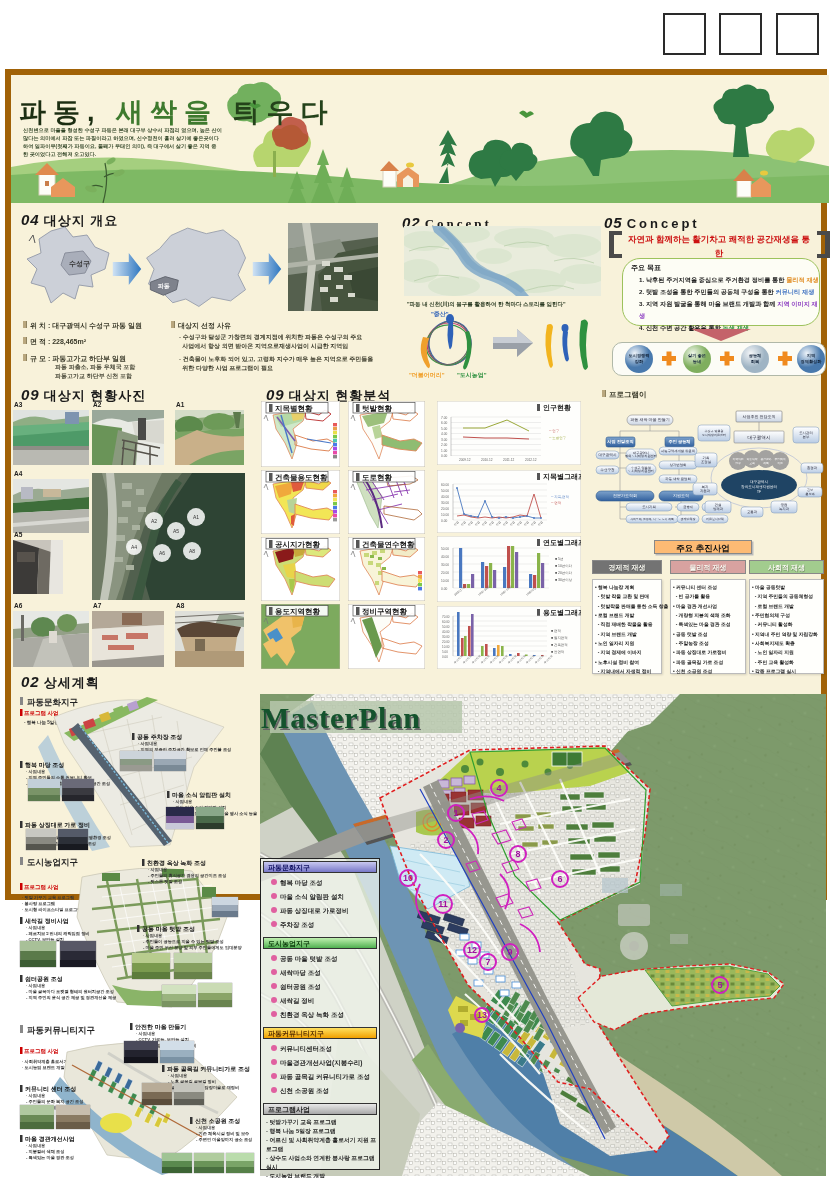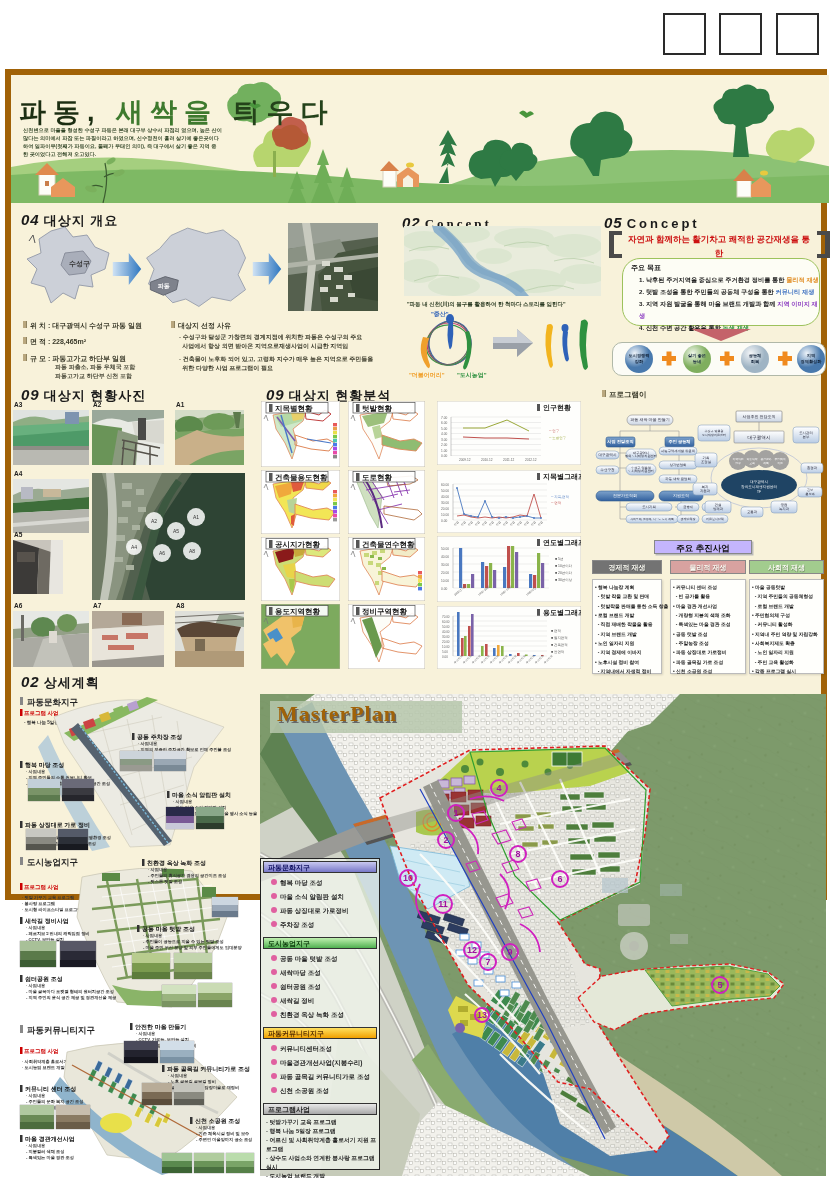--- a/index.html
+++ b/index.html
@@ -899,21 +899,21 @@
       <rect x="176" y="98" width="26" height="12" rx="3" fill="url(#pl)" stroke="#8aa2c0" stroke-width="0.6"></rect>
       <text x="189.0" y="103.3" font-size="3.4" text-anchor="middle" fill="#223">공원</text>
       <text x="189.0" y="107.1" font-size="3.4" text-anchor="middle" fill="#223">녹지과</text>
       <rect x="203" y="84" width="24" height="10" rx="3" fill="url(#pl)" stroke="#8aa2c0" stroke-width="0.6"></rect>
       <text x="215.0" y="88.4" font-size="3.2" text-anchor="middle" fill="#223">공보</text>
       <text x="215.0" y="91.9" font-size="3.2" text-anchor="middle" fill="#223">홍보과</text>
       <rect x="206" y="60" width="22" height="10" rx="3" fill="url(#pl)" stroke="#8aa2c0" stroke-width="0.6"></rect>
       <text x="217.0" y="66.2" font-size="3.4" text-anchor="middle" fill="#223">환경과</text>
 </svg>
 
-<div class="abs" style="left:643px;top:465px;width:98px;height:14px;background:#c4b5fd;border:1px solid #888;box-shadow:1.5px 1.5px 0 #bbb;text-align:center;font-size:8.5px;font-weight:bold;line-height:14px;color:#111">주요 추진사업</div>
+<div class="abs" style="left:643px;top:465px;width:98px;height:14px;background:#fdba74;border:1px solid #888;box-shadow:1.5px 1.5px 0 #bbb;text-align:center;font-size:8.5px;font-weight:bold;line-height:14px;color:#111">주요 추진사업</div>
 
 <div class="abs" style="left:581px;top:485px;width:70px;height:14px;background:#737373;border:1px solid #888;color:#f8f8f0;font-size:7px;font-weight:bold;text-align:center;line-height:14px;text-shadow:0.5px 0.5px 0 #00000055">경제적 재생</div>
 <div class="abs" style="left:581px;top:504px;width:70px;height:95px;background:#fffffc;border:1px solid #bbb;box-shadow:1px 1px 2px #00000022;font-size:4.8px;font-weight:bold;color:#222;line-height:1.95;padding:3px 2px;white-space:pre">• 행복 나눔장 계획<br>  - 텃밭 작물 교환 및 판매<br>  - 텃밭작물 판매를 통한 소득 창출<br>• 로컬 브랜드 개발<br>  - 직접 재배한 작물을 활용<br>  - 지역 브랜드 개발<br>• 노인 일자리 지원<br>  - 지역 경제에 이바지<br>• 노후시설 정비 참여<br>  - 지역내에서 자생적 정비</div>
 
 <div class="abs" style="left:659px;top:485px;width:76px;height:14px;background:#d8a2a0;border:1px solid #888;color:#f8f8f0;font-size:7px;font-weight:bold;text-align:center;line-height:14px;text-shadow:0.5px 0.5px 0 #00000055">물리적 재생</div>
 <div class="abs" style="left:659px;top:504px;width:76px;height:95px;background:#fffffc;border:1px solid #bbb;box-shadow:1px 1px 2px #00000022;font-size:4.8px;font-weight:bold;color:#222;line-height:1.95;padding:3px 2px;white-space:pre">• 커뮤니티 센터 조성<br>  - 빈 공가를 활용<br>• 마을 경관 개선사업<br>  - 개량형 지붕의 색채 조화<br>  - 특색있는 마을 경관 조성<br>• 공동 텃밭 조성<br>  - 주말농장 조성<br>• 파동 상징대로 가로정비<br>• 파동 골목길 가로 조성<br>• 신천 소공원 조성</div>
 
 <div class="abs" style="left:738px;top:485px;width:75px;height:14px;background:#a2cc8e;border:1px solid #888;color:#f8f8f0;font-size:7px;font-weight:bold;text-align:center;line-height:14px;text-shadow:0.5px 0.5px 0 #00000055">사회적 재생</div>
 <div class="abs" style="left:738px;top:504px;width:75px;height:95px;background:#fffffc;border:1px solid #bbb;box-shadow:1px 1px 2px #00000022;font-size:4.8px;font-weight:bold;color:#222;line-height:1.95;padding:3px 2px;white-space:pre">• 마을 공동텃밭<br>  - 지역 주민들의 공동체형성<br>  - 로컬 브랜드 개발<br>• 주민협의체 구성<br>  - 커뮤니티 활성화<br>• 지역내 주민 역량 및 자립강화<br>• 사회복지제도 확충<br>  - 노인 일자리 지원<br>  - 주민 교육 활성화<br>• 각종 프로그램 실시</div>
 
@@ -1219,21 +1219,21 @@
  <g fill="none" stroke="#d020c0" stroke-width="1.8">
   <path d="M200,130 q20,10 18,30"></path>
         <path d="M240,180 q15,15 5,35"></path>
         <path d="M160,190 q-10,20 5,38"></path>
         <path d="M260,230 q18,8 20,28"></path>
         <path d="M210,105 q18,-6 34,2"></path>
  </g>
 </svg>
 
 <div class="abs" style="left:259px;top:626px;width:192px;height:32px;background:#b6c7ac;opacity:0.85"></div>
-<div class="abs" style="left:266px;top:626px;font-family:'Liberation Serif',serif;font-size:22px;font-weight:bold;color:#a16207;text-shadow:1.5px 1.5px 0 #666;letter-spacing:1px">MasterPlan</div>
+<div class="abs" style="left:250px;top:626px;font-family:'Liberation Serif',serif;font-size:30px;font-weight:bold;color:#14532d;text-shadow:1.5px 1.5px 0 #666;letter-spacing:1px">MasterPlan</div>
 
 <svg class="abs" style="left:1px;top:620px" width="246" height="160" viewBox="0 0 246 160">
  <g>
         <rect x="8" y="2" width="3" height="8" fill="#888"></rect>
         <text x="15" y="10" font-size="8.5" font-weight="bold" fill="#222">파동문화지구</text>
       </g>
  <g>
         <rect x="8" y="14" width="2.5" height="7" fill="#c00"></rect>
         <text x="12" y="20" font-size="5.5" font-weight="bold" fill="#c00">프로그램 사업</text>
       </g>

